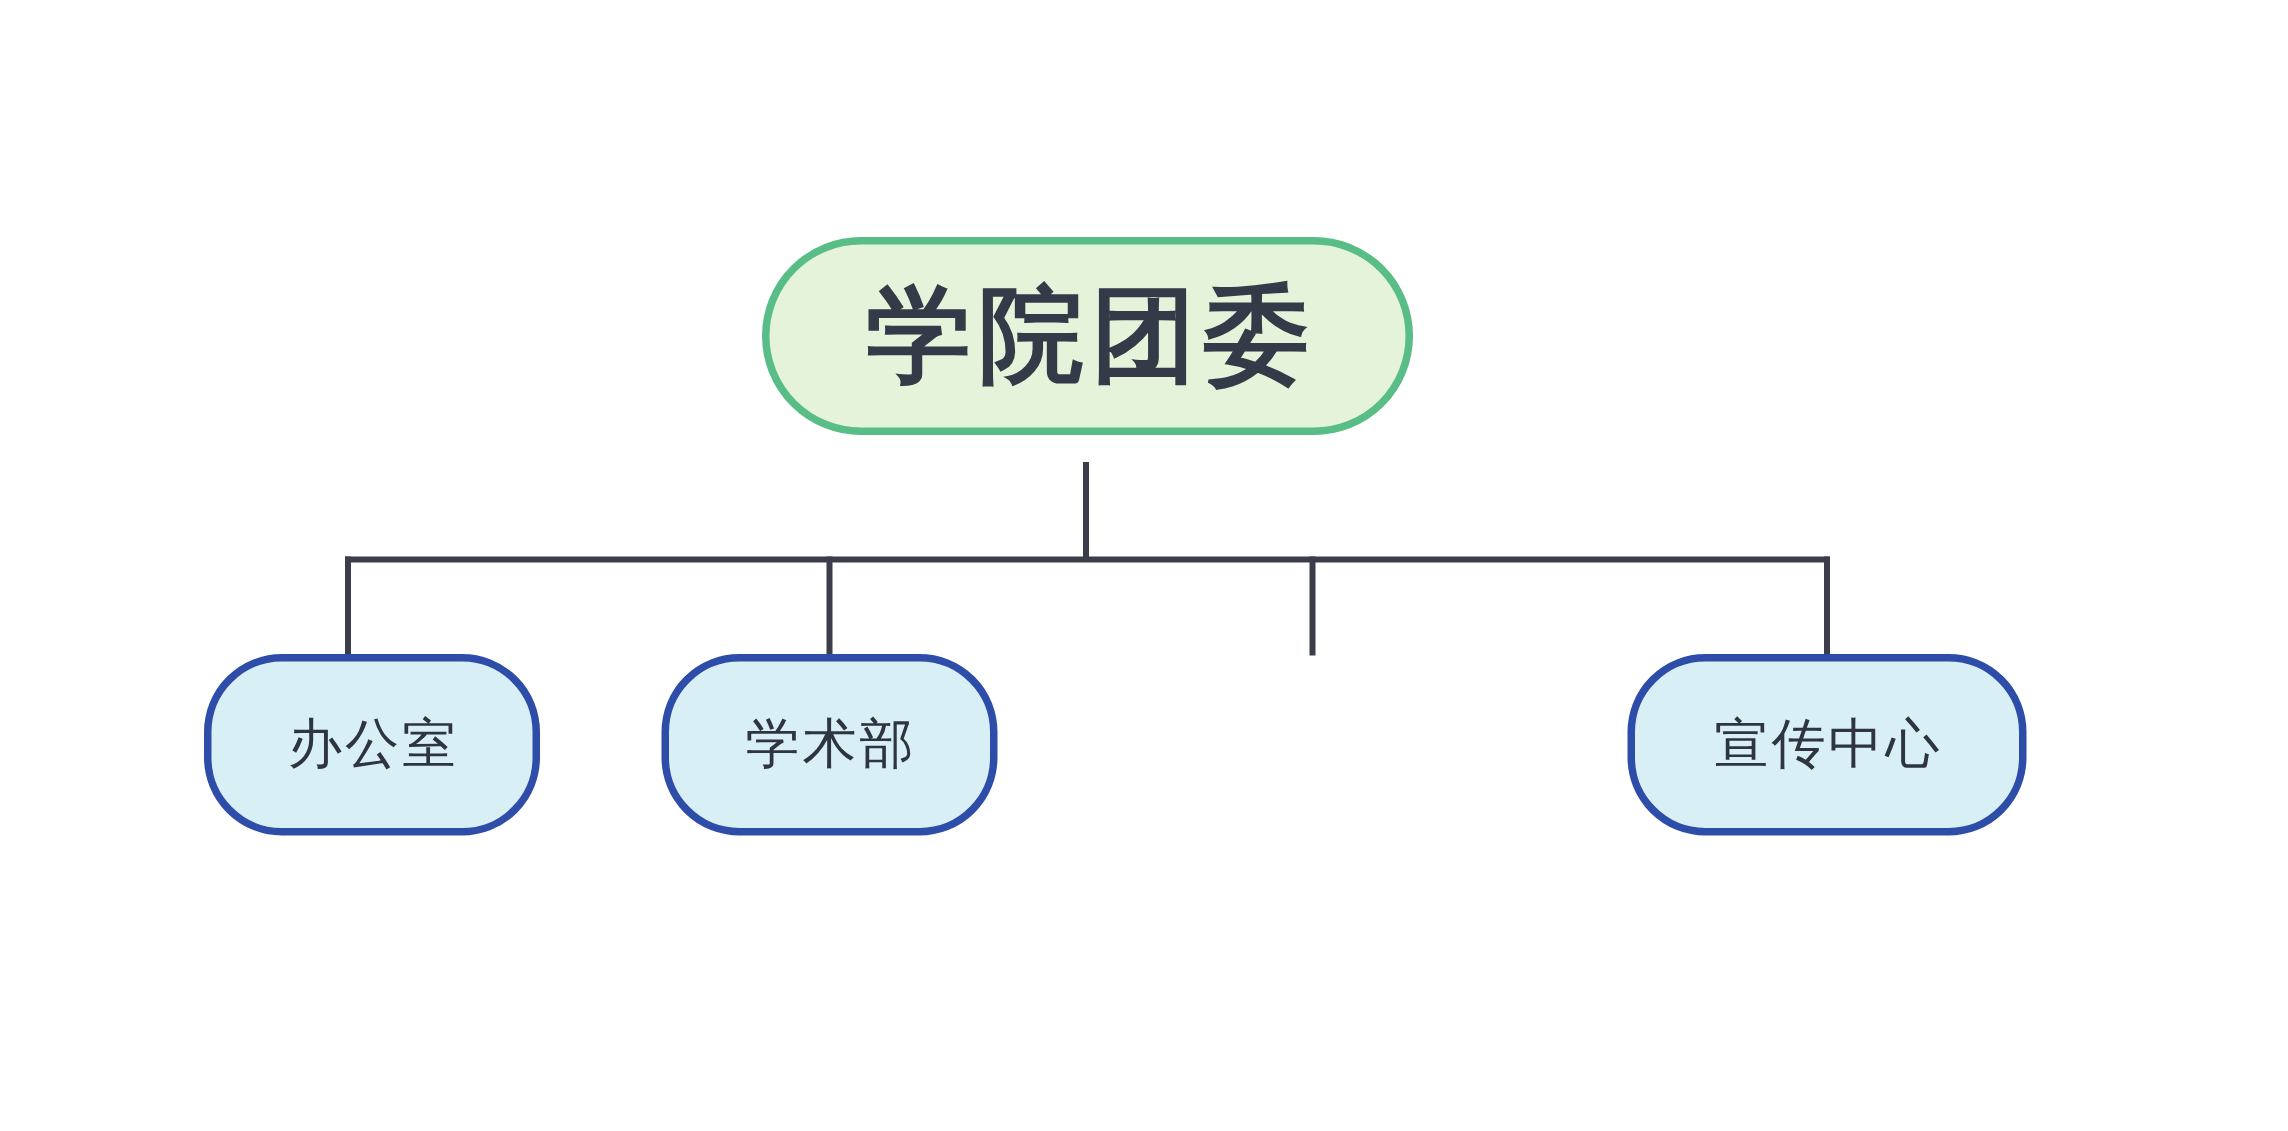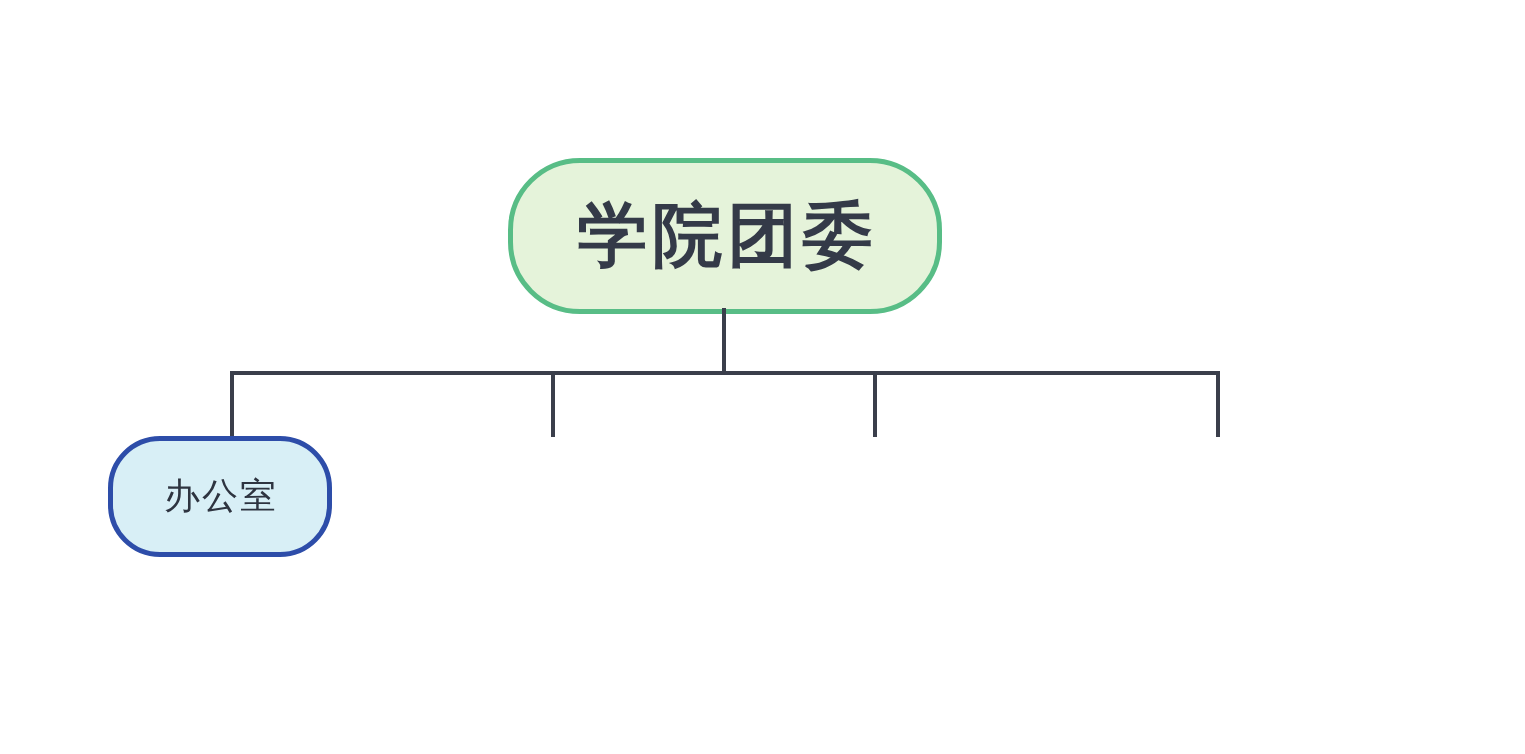--- a/index.html
+++ b/index.html
@@ -22,21 +22,21 @@
     box-sizing: border-box;
     display: flex;
     align-items: center;
     justify-content: center;
     text-align: center;
   }
   .node-root {
     left: 508px;
     top: 158px;
     width: 434px;
-    height: 156px;
+    height: 132px;
     background: var(--root_fill);
     border: 5px solid var(--root_border);
     border-radius: 72px;
     color: var(--root_text);
     font-family: "DejaVu Serif", serif;
     font-weight: bold;
     font-size: 70px;
     letter-spacing: 5px;
     padding-left: 5px; 
   }
@@ -45,21 +45,21 @@
     height: 121px;
     background: var(--child_fill);
     border: 5px solid var(--child_border);
     border-radius: 52px;
     color: var(--child_text);
     font-family: "DejaVu Sans", sans-serif;
     font-size: 36px;
     letter-spacing: 2px;
     padding-left: 2px; 
   }
-  .child-1 { left: 108px;  width: 224px; }
+  .child-1 { left: 136px;  width: 224px; }
   .child-2 { left: 441px;  width: 224px; }
   .child-3 { left: 764px;  width: 222px; }
   .child-4 { left: 1085px; width: 266px; }
 
   
   .line {
     position: absolute;
     background: var(--connector);
   }
   .stem   { left: 722px;  top: 308px; width: 4px;   height: 65px; }
@@ -83,16 +83,22 @@
   <div class="line bar"></div>
   <div class="line drop drop-1"></div>
   <div class="line drop drop-2"></div>
   <div class="line drop drop-3"></div>
   <div class="line drop drop-4"></div>
 
   <div class="node node-child child-1">
     <span>办公室</span>
   </div>
 
+  <div class="node node-child child-2">
+    <span>学术部</span>
+  </div>
 
 
+  <div class="node node-child child-4">
+    <span>宣传中心</span>
+  </div>
 
 </div>
 
 </body></html>

